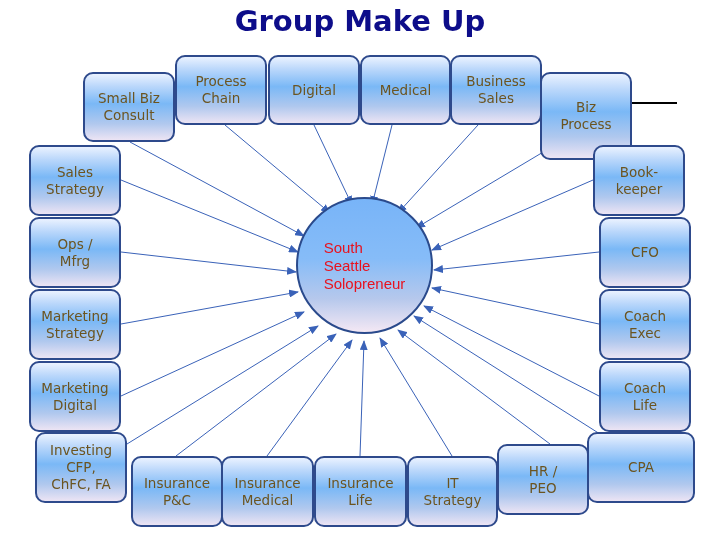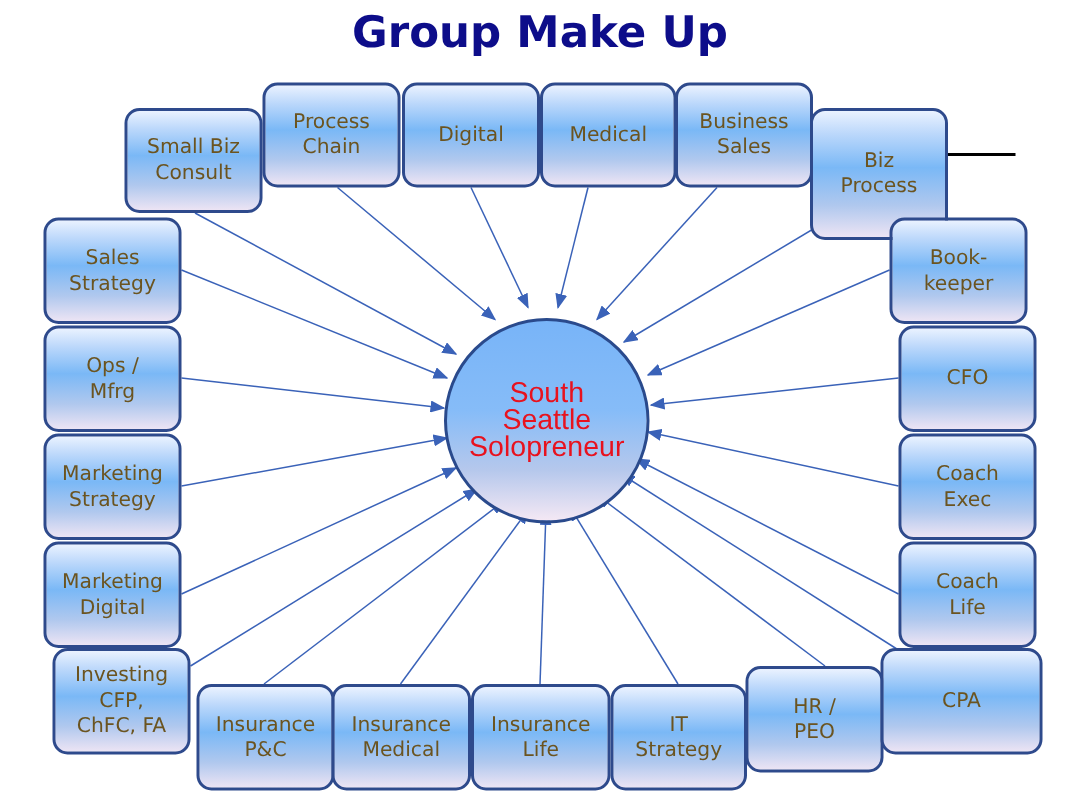--- a/index.html
+++ b/index.html
@@ -11,25 +11,25 @@
   svg.lines { position: absolute; left: 0; top: 0; }
   .box {
     position: absolute; box-sizing: border-box;
     border: 2px solid #2e4a8c; border-radius: 10px;
     background: linear-gradient(to bottom, #eaf2ff 0%, #bcd8fb 18%, #7ab8f6 45%, #b0c8ee 75%, #ece4f4 100%);
     display: flex; align-items: center; justify-content: center; text-align: center;
     color: #6b5420; font-family: "DejaVu Sans", sans-serif; font-size: 13.5px; line-height: 17px;
     white-space: pre-line;
   }
   .hub {
-    position: absolute; box-sizing: border-box; left: 296px; top: 212px; width: 137px; height: 137px;
+    position: absolute; box-sizing: border-box; left: 296px; top: 197px; width: 137px; height: 137px;
     border-radius: 50%; border: 2px solid #2a4a8c;
     background: linear-gradient(to bottom, #78b4f8 0%, #86bcf8 45%, #b6c8ec 75%, #f4e8f4 100%);
-    display: flex; align-items: center; justify-content: center; text-align: center;
-    color: #e8121e; font-family: "Liberation Sans", sans-serif; font-size: 19px; line-height: 18px;
+    display: flex; align-items: center; justify-content: center; 
+    color: #e8121e; font-family: "Liberation Sans", sans-serif; font-size: 15px; line-height: 18px;
     white-space: pre-line;
   }
 </style>
 </head>
 <body>
 
 <div class="title">Group Make Up</div>
 
 <svg class="lines" width="720" height="540">
   <defs>

